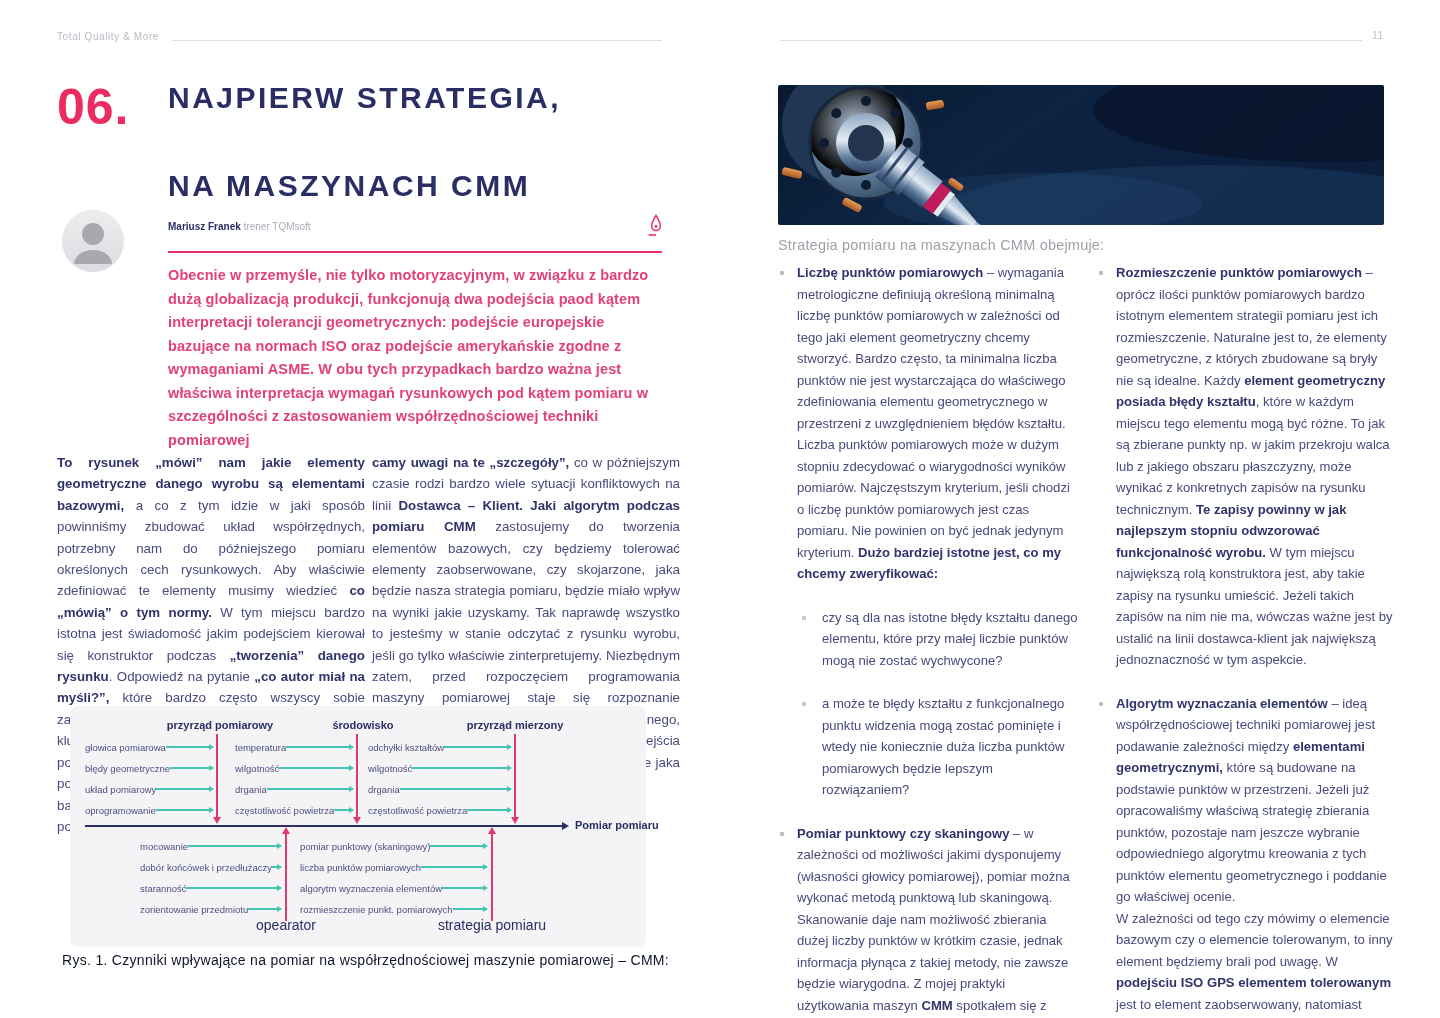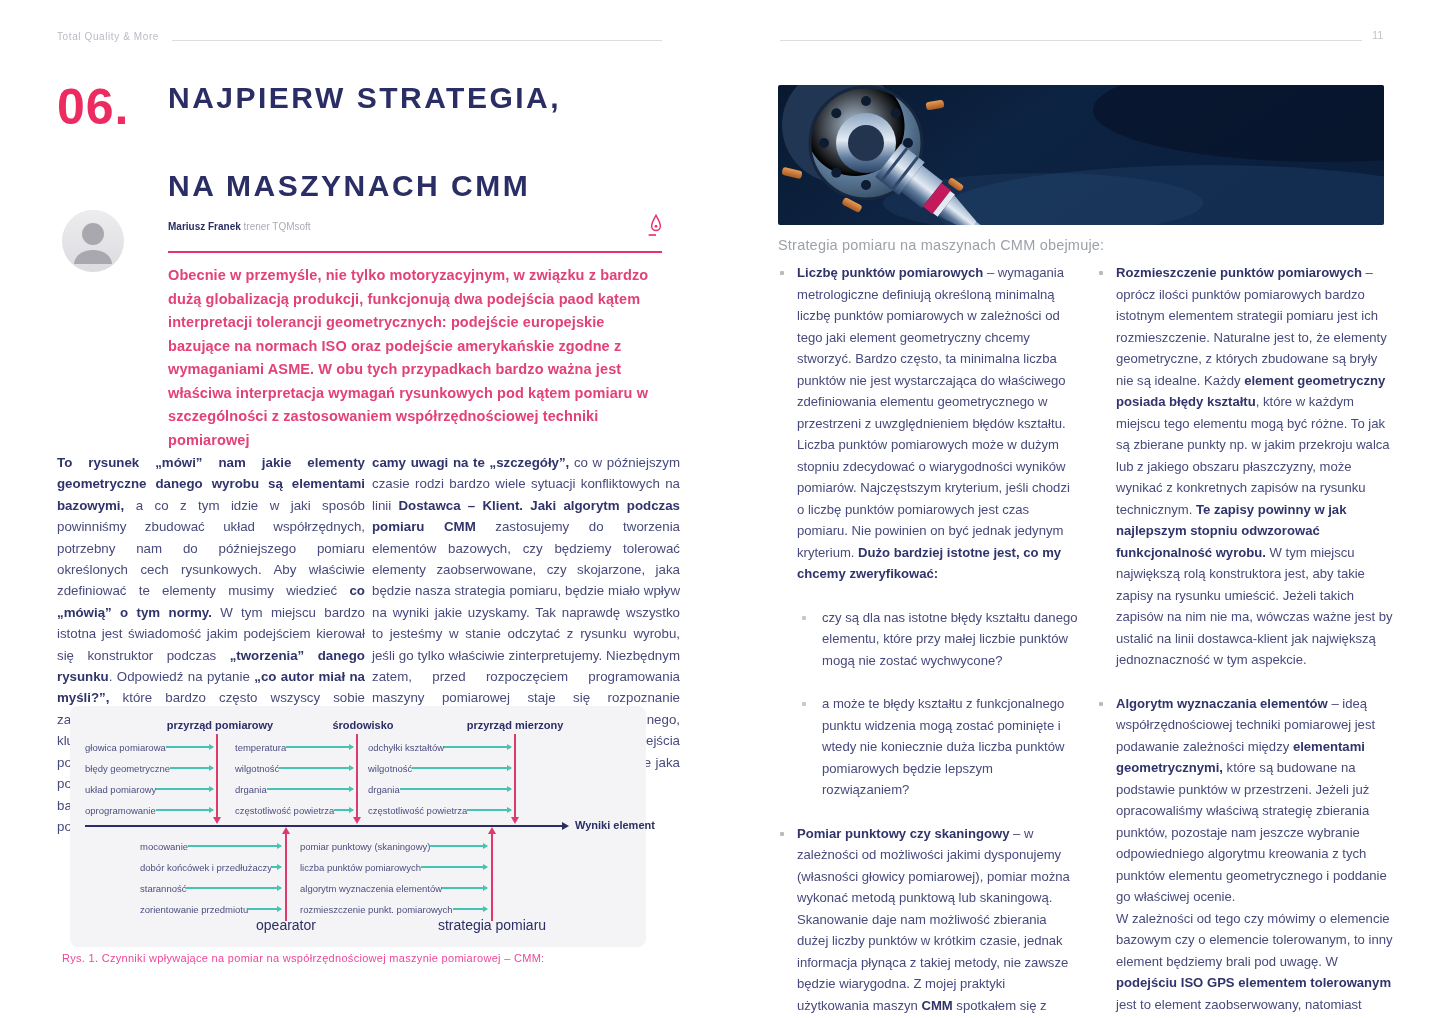--- a/index.html
+++ b/index.html
@@ -49,21 +49,21 @@
   .dg-item .lbl{font-size:9.5px;color:#4b4e80;white-space:nowrap}
   .dg-item .arrow{flex:1;min-width:8px;height:1.5px;background:var(--teal);position:relative}
   .dg-item .arrow::after{content:"";position:absolute;right:-1px;top:-2.5px;border-left:5px solid var(--teal);border-top:3.25px solid transparent;border-bottom:3.25px solid transparent}
   .vline{position:absolute;width:2px;background:#e03a6d}
   .vline.down::after{content:"";position:absolute;left:-3px;bottom:-6px;border-top:7px solid #e03a6d;border-left:4px solid transparent;border-right:4px solid transparent}
   .vline.up::before{content:"";position:absolute;left:-3px;top:-6px;border-bottom:7px solid #e03a6d;border-left:4px solid transparent;border-right:4px solid transparent}
   .axis{position:absolute;left:15px;top:119px;width:482px;height:2px;background:var(--navy)}
   .axis::after{content:"";position:absolute;right:-2px;top:-3.5px;border-left:7px solid var(--navy);border-top:4.5px solid transparent;border-bottom:4.5px solid transparent}
   .axis-label{position:absolute;left:505px;top:113px;font-size:11px;font-weight:700;color:var(--navy);white-space:nowrap}
   .dg-blabel{position:absolute;top:211px;transform:translateX(-50%);font-size:14px;font-weight:400;color:var(--navy);white-space:nowrap}
-  .caption{position:absolute;left:62px;top:952px;font-size:11px;letter-spacing:.3px;color:#ec4899}
+  .caption{position:absolute;left:62px;top:952px;font-size:14px;letter-spacing:.3px;color:#0f172a}
 
   
   .photo{position:absolute;left:778px;top:85px;width:606px;height:140px;border-radius:2px;overflow:hidden}
   .section-heading{position:absolute;left:778px;top:237px;font-size:14.5px;font-weight:400;color:var(--gray-mid);letter-spacing:.2px}
   .rcol{position:absolute;font-size:13.1px;line-height:21.5px;color:var(--body)}
   .rcol b{color:#30346b}
   .colA{left:778px;top:262px;width:302px}
   .colB{left:1097px;top:262px;width:296px}
   .bullet{position:relative;padding-left:19px;margin-bottom:22px}
   .bullet::before{content:"";position:absolute;left:2px;top:9px;width:4px;height:4px;border-radius:1px;background:#b9bcc4}
@@ -176,21 +176,21 @@
           <span class="lbl">drgania</span>
           <span class="arrow"></span>
         </div>
       <div class="dg-item">
           <span class="lbl">częstotliwość powietrza</span>
           <span class="arrow"></span>
         </div>
     </div>
 
     <div class="axis"></div>
-    <div class="axis-label">Wyniki element</div>
+    <div class="axis-label">Pomiar pomiaru</div>
 
     <div class="vline up" style="left:215px;top:127px;height:88px"></div>
     <div class="vline up" style="left:421px;top:127px;height:88px"></div>
 
     <div class="dg-group" style="left:70px;top:133px;width:141px">
       <div class="dg-item">
           <span class="lbl">mocowanie</span>
           <span class="arrow"></span>
         </div>
       <div class="dg-item">

